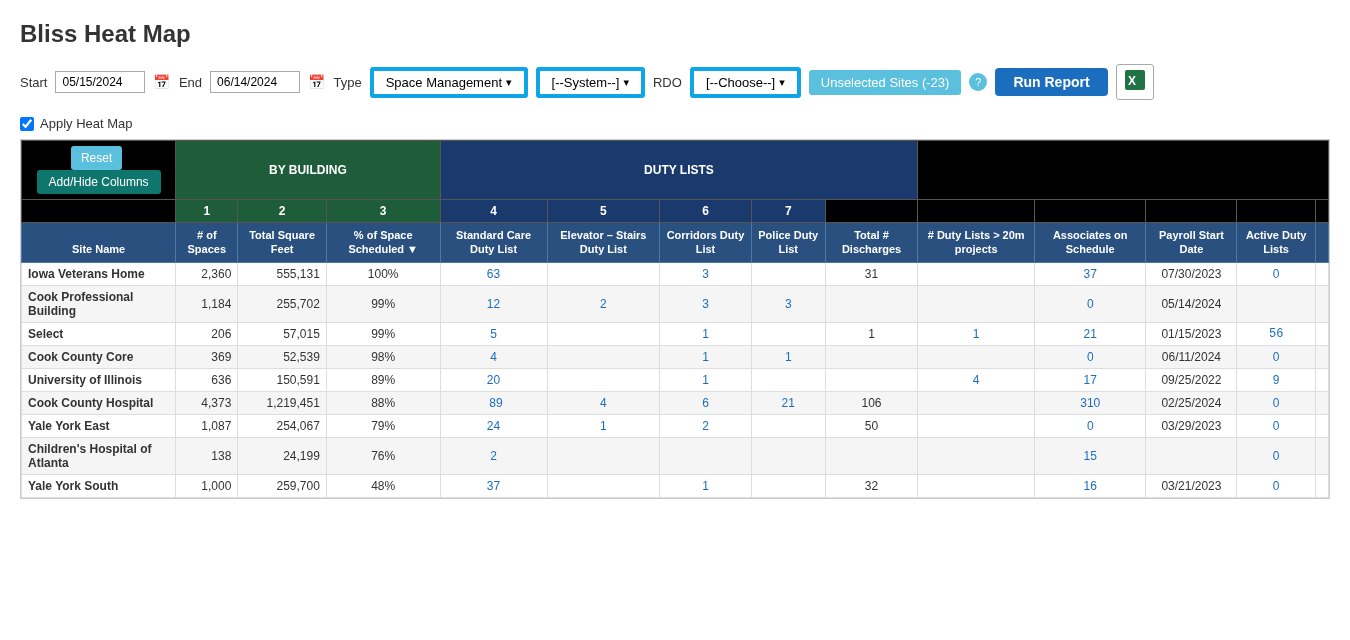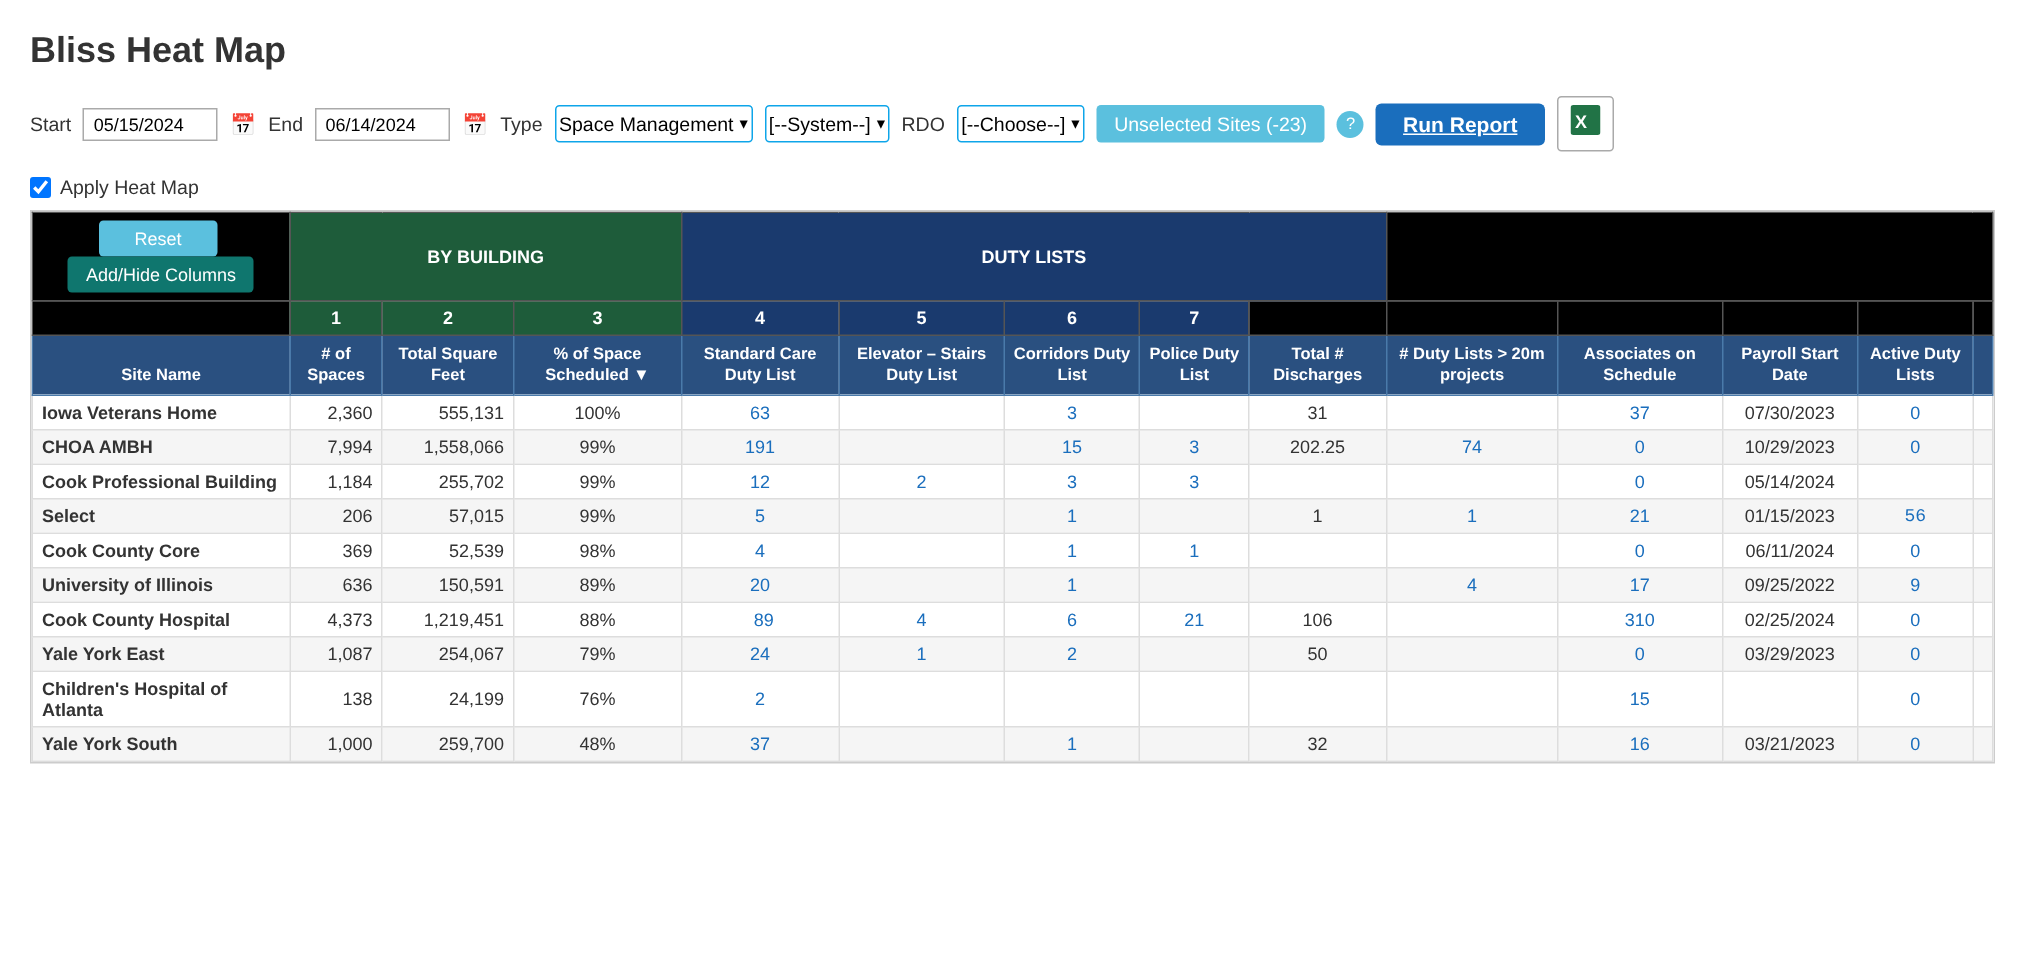--- a/index.html
+++ b/index.html
@@ -1,24 +1,24 @@
 <!DOCTYPE html>
 <html><head>
   <meta charset="utf-8">
   <style>
     * { box-sizing: border-box; margin: 0; padding: 0; }
     body { font-family: Arial, sans-serif; font-size: 13px; background: #fff; color: #333; padding: 20px; }
     h1 { font-size: 24px; font-weight: bold; margin-bottom: 16px; }
     .toolbar { display: flex; align-items: center; gap: 8px; margin-bottom: 16px; flex-wrap: wrap; }
     .toolbar label { font-size: 13px; }
     .date-input { border: 1px solid #aaa; padding: 3px 6px; font-size: 12px; width: 90px; }
-    .toolbar select, .dropdown-btn { border: 1px solid #0ea5e9; background: #fff; padding: 4px 2px; font-size: 13px; border-radius: 3px; cursor: pointer; }
+    .toolbar select, .dropdown-btn { border: 4px solid #0ea5e9; background: #fff; padding: 4px 12px; font-size: 13px; border-radius: 3px; cursor: pointer; }
     .dropdown-btn { display: inline-flex; align-items: center; gap: 4px; }
     .dropdown-btn::after { content: '▾'; font-size: 11px; }
-    .run-btn { background: #1a6ebd; color: #fff; border: none; padding: 6px 18px; font-size: 14px; border-radius: 4px; cursor: pointer; font-weight: bold; text-decoration: underline; }
+    .run-btn { background: #1a6ebd; color: #fff; border: none; padding: 6px 18px; font-size: 14px; border-radius: 4px; cursor: pointer; font-weight: bold; }
     .excel-btn { background: #fff; border: 1px solid #aaa; padding: 5px 8px; border-radius: 3px; cursor: pointer; color: #217346; font-size: 16px; }
     .unselected-btn { background: #5bc0de; color: #fff; border: none; padding: 5px 12px; border-radius: 3px; cursor: pointer; font-size: 13px; }
     .help-icon { display: inline-flex; align-items: center; justify-content: center; width: 18px; height: 18px; border-radius: 50%; background: #5bc0de; color: #fff; font-size: 11px; cursor: pointer; }
     .apply-heatmap { display: flex; align-items: center; gap: 6px; margin-bottom: 8px; font-size: 13px; }
     .apply-heatmap input[type=checkbox] { width: 14px; height: 14px; }
 
     .table-wrapper { overflow-x: auto; border: 1px solid #ccc; }
     table { border-collapse: collapse; width: 100%; min-width: 1300px; }
     thead tr.group-row th { color: #fff; font-weight: bold; text-align: center; font-size: 12px; padding: 5px 4px; border: 1px solid #555; }
     thead tr.num-row th { color: #fff; font-size: 12px; padding: 4px 4px; text-align: center; border: 1px solid #555; }
@@ -32,21 +32,21 @@
     .th-num-blank { background: #000; }
 
     tbody tr td { border: 1px solid #ddd; padding: 4px 6px; font-size: 12px; vertical-align: middle; }
     tbody tr:nth-child(even) td { background: #f5f5f5; }
     tbody tr:nth-child(odd) td { background: #fff; }
     tbody tr td:first-child { font-weight: bold; }
     .td-num { text-align: right; }
     .td-center { text-align: center; }
     .td-link { color: #1a6ebd; text-decoration: none; cursor: pointer; text-align: center; }
 
-    .reset-btn { background: #5bc0de; color: #fff; border: none; padding: 5px 24px; border-radius: 3px; cursor: pointer; font-size: 12px; margin-right: 4px; }
+    .reset-btn { background: #5bc0de; color: #fff; border: none; padding: 5px 10px; border-radius: 3px; cursor: pointer; font-size: 12px; margin-right: 4px; }
     .addhide-btn { background: #0f766e; color: #fff; border: none; padding: 5px 12px; border-radius: 3px; cursor: pointer; font-size: 12px; }
   </style>
 </head>
 <body>
 
 <h1>Bliss Heat Map</h1>
 
 <div class="toolbar">
   <label>Start</label>
   <input type="text" class="date-input" value="05/15/2024" style="">
@@ -140,36 +140,20 @@
           <td class="td-link" style="cursor: pointer;">3</td>
           <td class="td-link" style="cursor: default;"></td>
           <td class="td-center">31</td>
           <td class="td-link" style="cursor: default;"></td>
           <td class="td-link" style="cursor: pointer;">37</td>
           <td class="td-center">07/30/2023</td>
           <td class="td-link" style="cursor: pointer;">0</td>
           <td></td>
         </tr>
         <tr>
-          <td>CHOA AMBH</td>
-          <td class="td-num">7,994</td>
-          <td class="td-num">1,558,066</td>
-          <td class="td-center">99%</td>
-          <td class="td-link" style="cursor: pointer;">191</td>
-          <td class="td-link" style="cursor: default;"></td>
-          <td class="td-link" style="cursor: pointer;">15</td>
-          <td class="td-link" style="cursor: pointer;">3</td>
-          <td class="td-center">202.25</td>
-          <td class="td-link" style="cursor: pointer;">74</td>
-          <td class="td-link" style="cursor: pointer;">0</td>
-          <td class="td-center">10/29/2023</td>
-          <td class="td-link" style="cursor: pointer;">0</td>
-          <td></td>
-        </tr>
-        <tr>
           <td>Cook Professional Building</td>
           <td class="td-num">1,184</td>
           <td class="td-num">255,702</td>
           <td class="td-center">99%</td>
           <td class="td-link" style="cursor: pointer;">12</td>
           <td class="td-link" style="cursor: pointer;">2</td>
           <td class="td-link" style="cursor: pointer;">3</td>
           <td class="td-link" style="cursor: pointer;">3</td>
           <td class="td-center"></td>
           <td class="td-link" style="cursor: default;"></td>

